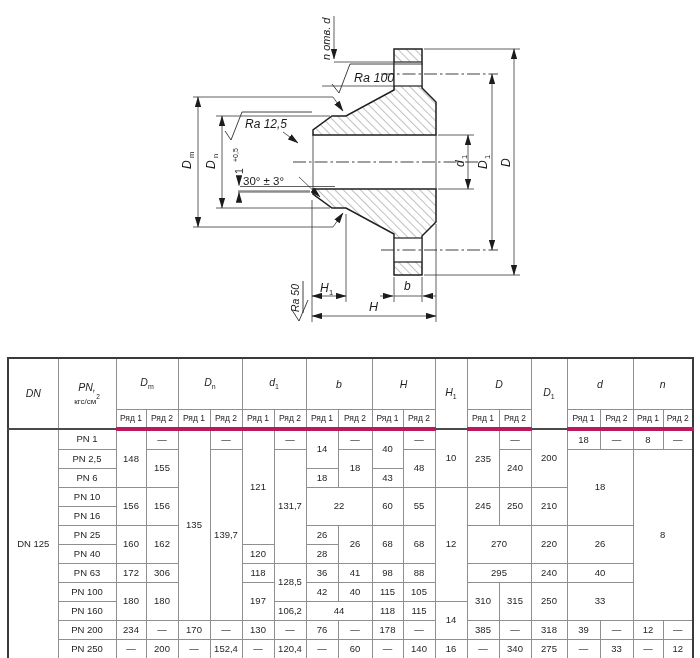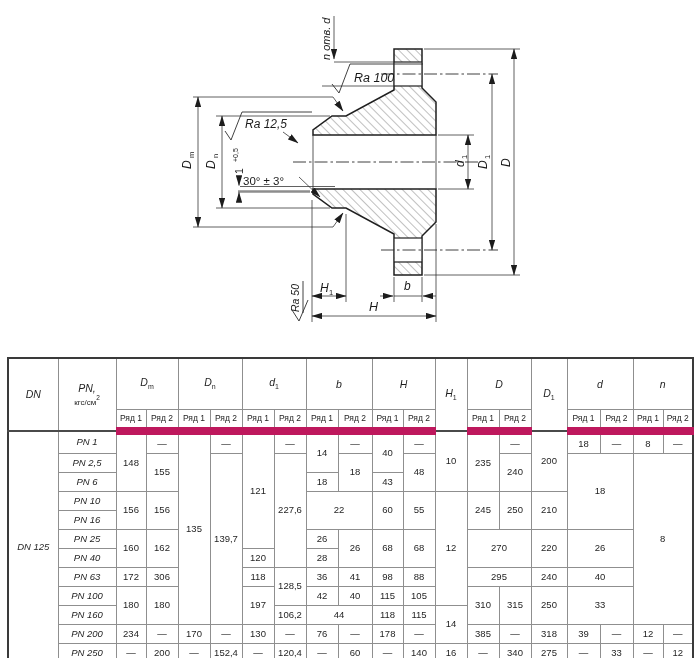--- a/index.html
+++ b/index.html
@@ -8,24 +8,24 @@
   #drawing{position:absolute;left:0;top:0;}
   svg text{fill:#1a1a1a;font-family:"Liberation Sans",sans-serif;}
   .it{font-style:italic;}
   
   #tblwrap{position:absolute;left:7px;top:357px;width:686px;}
   table{border-collapse:collapse;table-layout:fixed;width:686px;}
   td,th{border:1px solid #8f8f8f;text-align:center;vertical-align:middle;padding:0;
         font-size:9.5px;font-weight:normal;line-height:1.15;overflow:hidden;}
   table{border:2px solid #3a3a3a;}
   tr.hmain th{height:50px;font-size:10.5px;}
-  tr.hsub th{height:17px;font-size:8.5px;border-bottom:8px solid #be185d;}
+  tr.hsub th{height:17px;font-size:8.5px;border-bottom:4px solid #be185d;}
   th.tall{border-bottom:2px solid #4a4a4a;}
   tbody td{height:18px;}
-  td.lbl{font-style:italic;}
+  td.lbl{}
   th i{font-style:italic;}
   th sub{font-size:7px;}
   .unit{font-size:8px;font-style:normal;}
   sup.unit{font-size:6.5px;}
 </style>
 </head>
 <body>
 
 <div id="stage">
 
@@ -237,21 +237,21 @@
             <td rowspan="3">200</td>
             <td>18</td>
             <td>—</td>
             <td>8</td>
             <td>—</td>
           </tr>
           <tr>
             <td class="lbl">PN 2,5</td>
             <td rowspan="2">155</td>
             <td rowspan="9">139,7</td>
-            <td rowspan="6">227,6</td>
+            <td rowspan="6">131,7</td>
             <td rowspan="2">18</td>
             <td rowspan="2">48</td>
             <td rowspan="2">240</td>
             <td rowspan="4" colspan="2">18</td>
             <td rowspan="9" colspan="2">8</td>
           </tr>
           <tr>
             <td class="lbl">PN 6</td>
             <td>18</td>
             <td>43</td>

